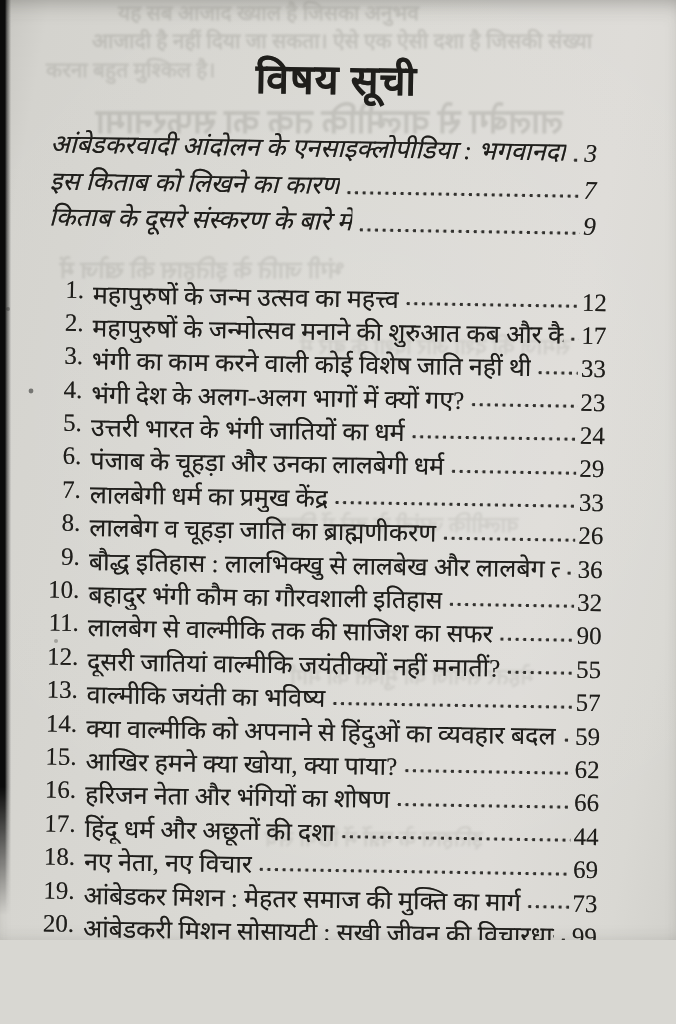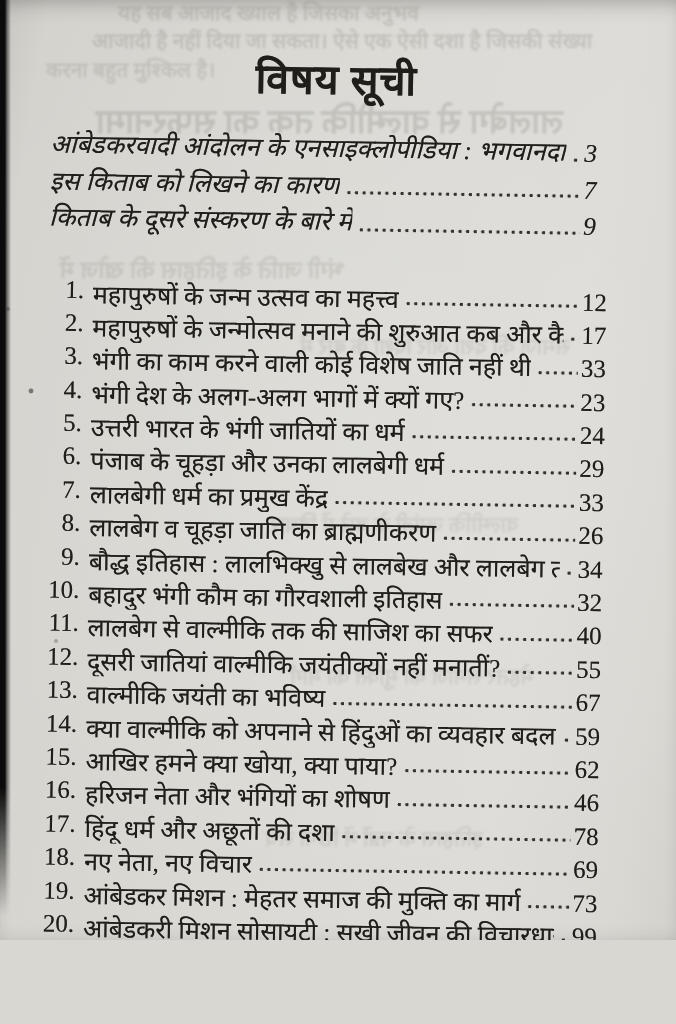--- a/index.html
+++ b/index.html
@@ -154,77 +154,77 @@
     <span class="num">8.</span>
     <span class="label">लालबेग व चूहड़ा जाति का ब्राह्मणीकरण</span>
     <span class="dots"></span>
     <span class="pg">26</span>
   </li>
 
   <li class="row">
     <span class="num">9.</span>
     <span class="label">बौद्ध इतिहास : लालभिक्खु से लालबेख और लालबेग तक</span>
     <span class="dots"></span>
-    <span class="pg">34</span>
+    <span class="pg">36</span>
   </li>
 
   <li class="row">
     <span class="num">10.</span>
     <span class="label">बहादुर भंगी कौम का गौरवशाली इतिहास</span>
     <span class="dots"></span>
     <span class="pg">32</span>
   </li>
 
   <li class="row">
     <span class="num">11.</span>
     <span class="label">लालबेग से वाल्मीकि तक की साजिश का सफर</span>
     <span class="dots"></span>
-    <span class="pg">40</span>
+    <span class="pg">90</span>
   </li>
 
   <li class="row">
     <span class="num">12.</span>
     <span class="label">दूसरी जातियां वाल्मीकि जयंतीक्यों नहीं मनातीं?</span>
     <span class="dots"></span>
     <span class="pg">55</span>
   </li>
 
   <li class="row">
     <span class="num">13.</span>
     <span class="label">वाल्मीकि जयंती का भविष्य</span>
     <span class="dots"></span>
-    <span class="pg">67</span>
+    <span class="pg">57</span>
   </li>
 
   <li class="row">
     <span class="num">14.</span>
     <span class="label">क्या वाल्मीकि को अपनाने से हिंदुओं का व्यवहार बदल जाएगा?</span>
     <span class="dots"></span>
     <span class="pg">59</span>
   </li>
 
   <li class="row">
     <span class="num">15.</span>
     <span class="label">आखिर हमने क्या खोया, क्या पाया?</span>
     <span class="dots"></span>
     <span class="pg">62</span>
   </li>
 
   <li class="row">
     <span class="num">16.</span>
     <span class="label">हरिजन नेता और भंगियों का शोषण</span>
     <span class="dots"></span>
-    <span class="pg">46</span>
+    <span class="pg">66</span>
   </li>
 
   <li class="row">
     <span class="num">17.</span>
     <span class="label">हिंदू धर्म और अछूतों की दशा</span>
     <span class="dots"></span>
-    <span class="pg">78</span>
+    <span class="pg">44</span>
   </li>
 
   <li class="row">
     <span class="num">18.</span>
     <span class="label">नए नेता, नए विचार</span>
     <span class="dots"></span>
     <span class="pg">69</span>
   </li>
 
   <li class="row">

